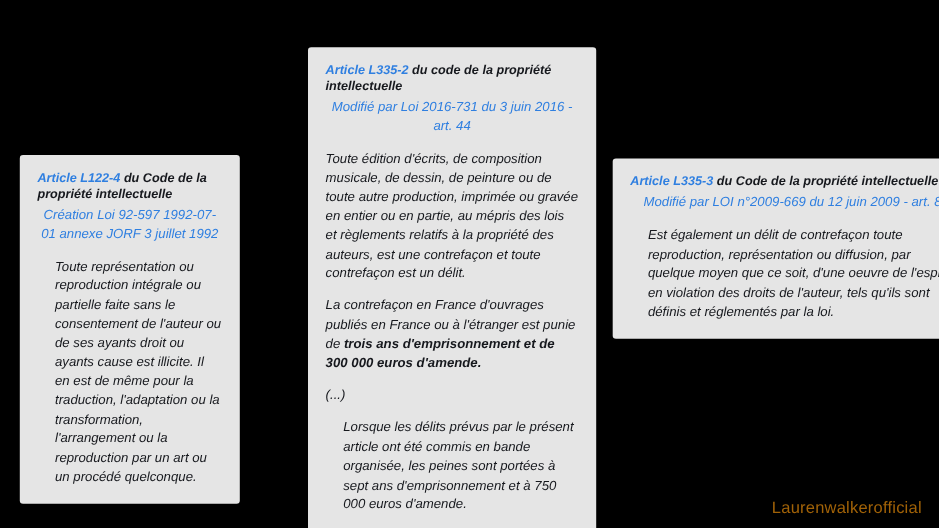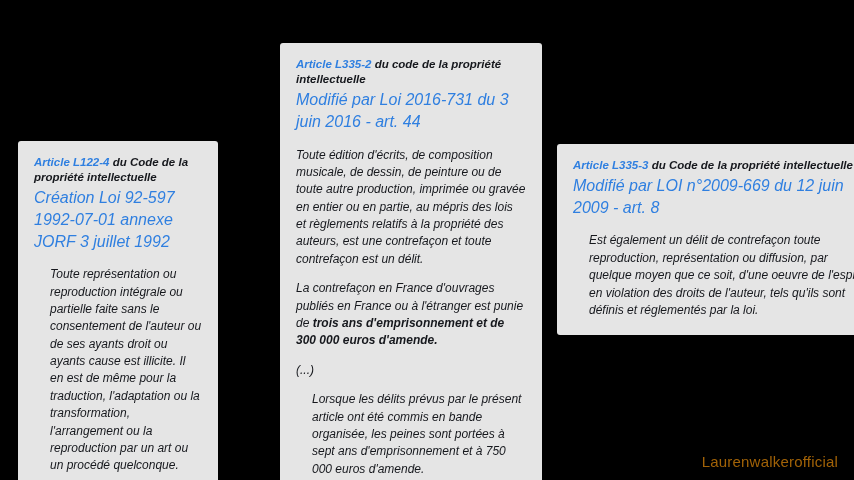--- a/index.html
+++ b/index.html
@@ -50,24 +50,25 @@
     line-height: 1.32;
     margin: 0 0 2px 0;
   }
   .article-ref {
     color: #2f7fe0;
     font-weight: bold;
     font-style: italic;
   }
   .subhead {
     color: #2f7fe0;
-    font-size: 16px;
+    font-size: 12px;
     font-style: italic;
     line-height: 1.35;
     margin: 0;
+    text-align: center;
   }
   .divider-gap {
     height: 14px;
   }
   .body-text {
     font-size: 12px;
     font-style: italic;
     line-height: 1.45;
     margin: 0 0 12px 0;
   }

